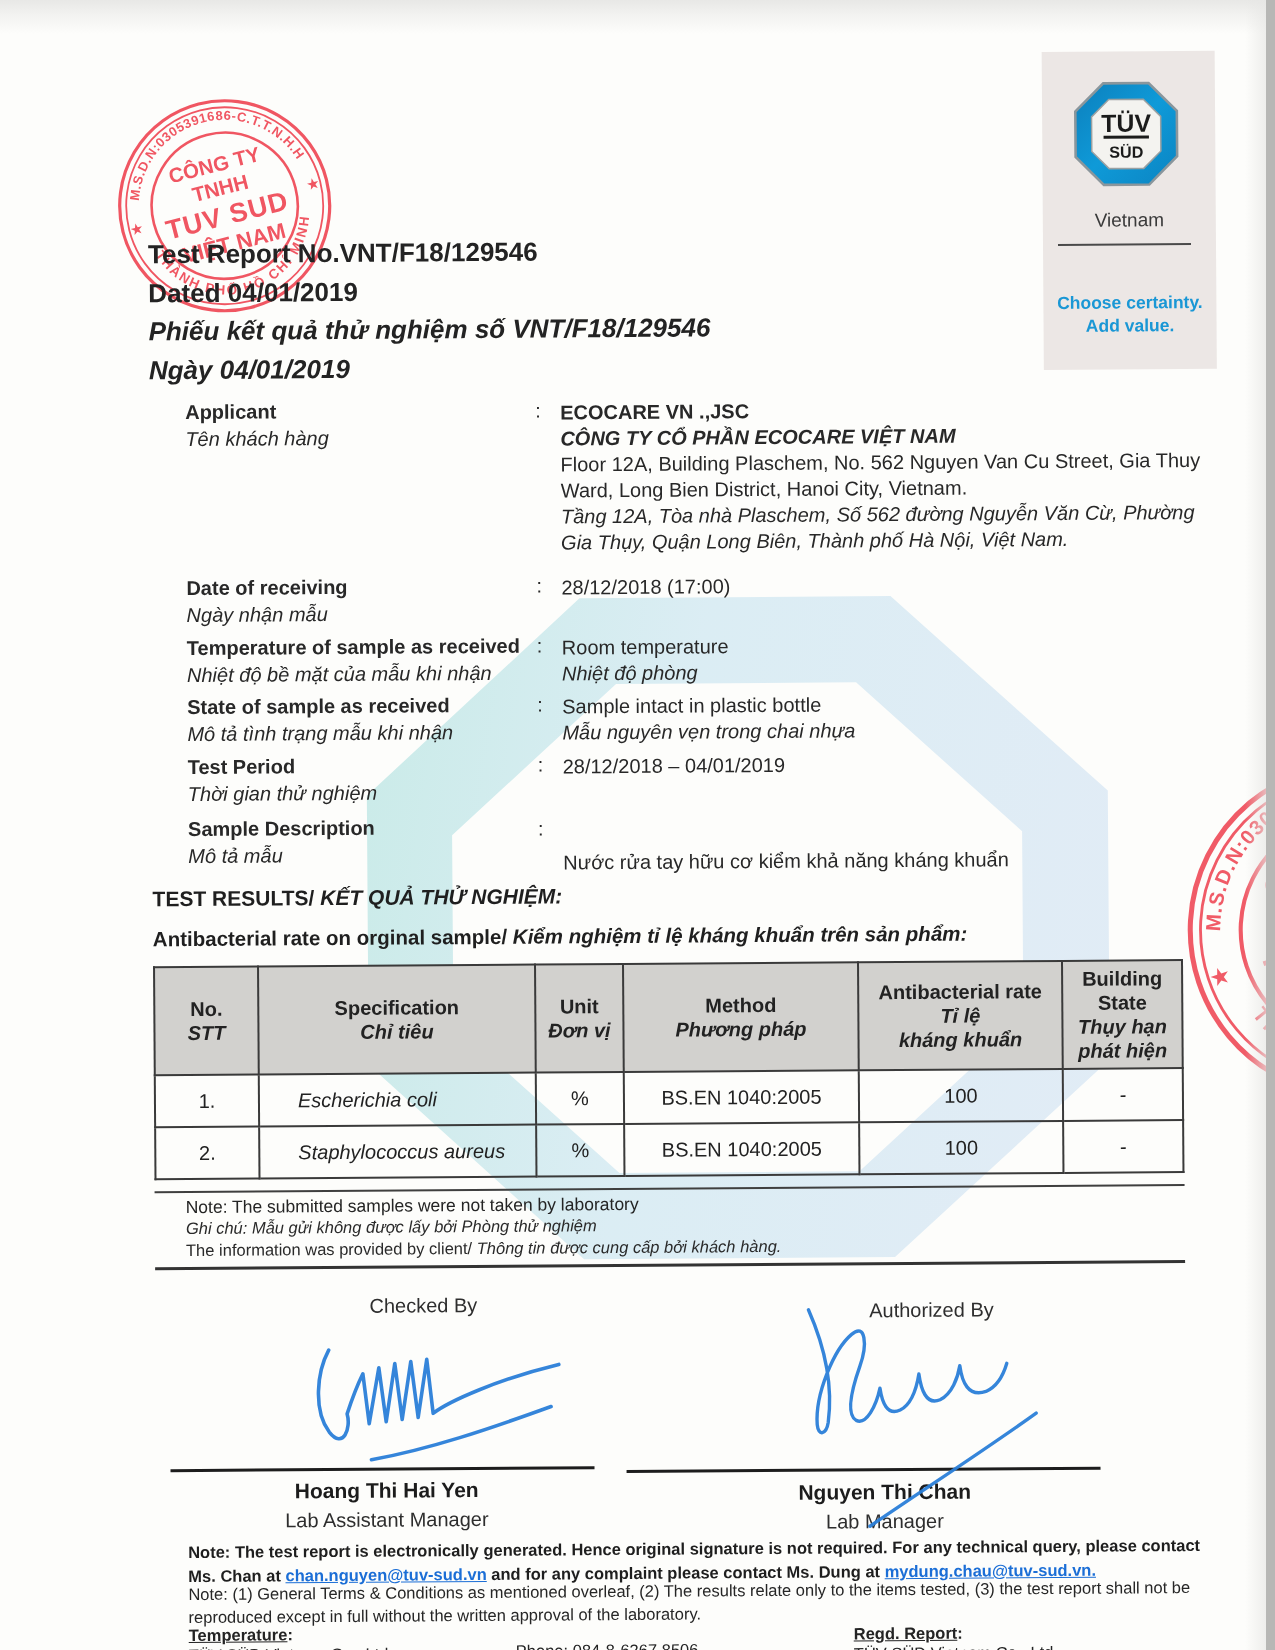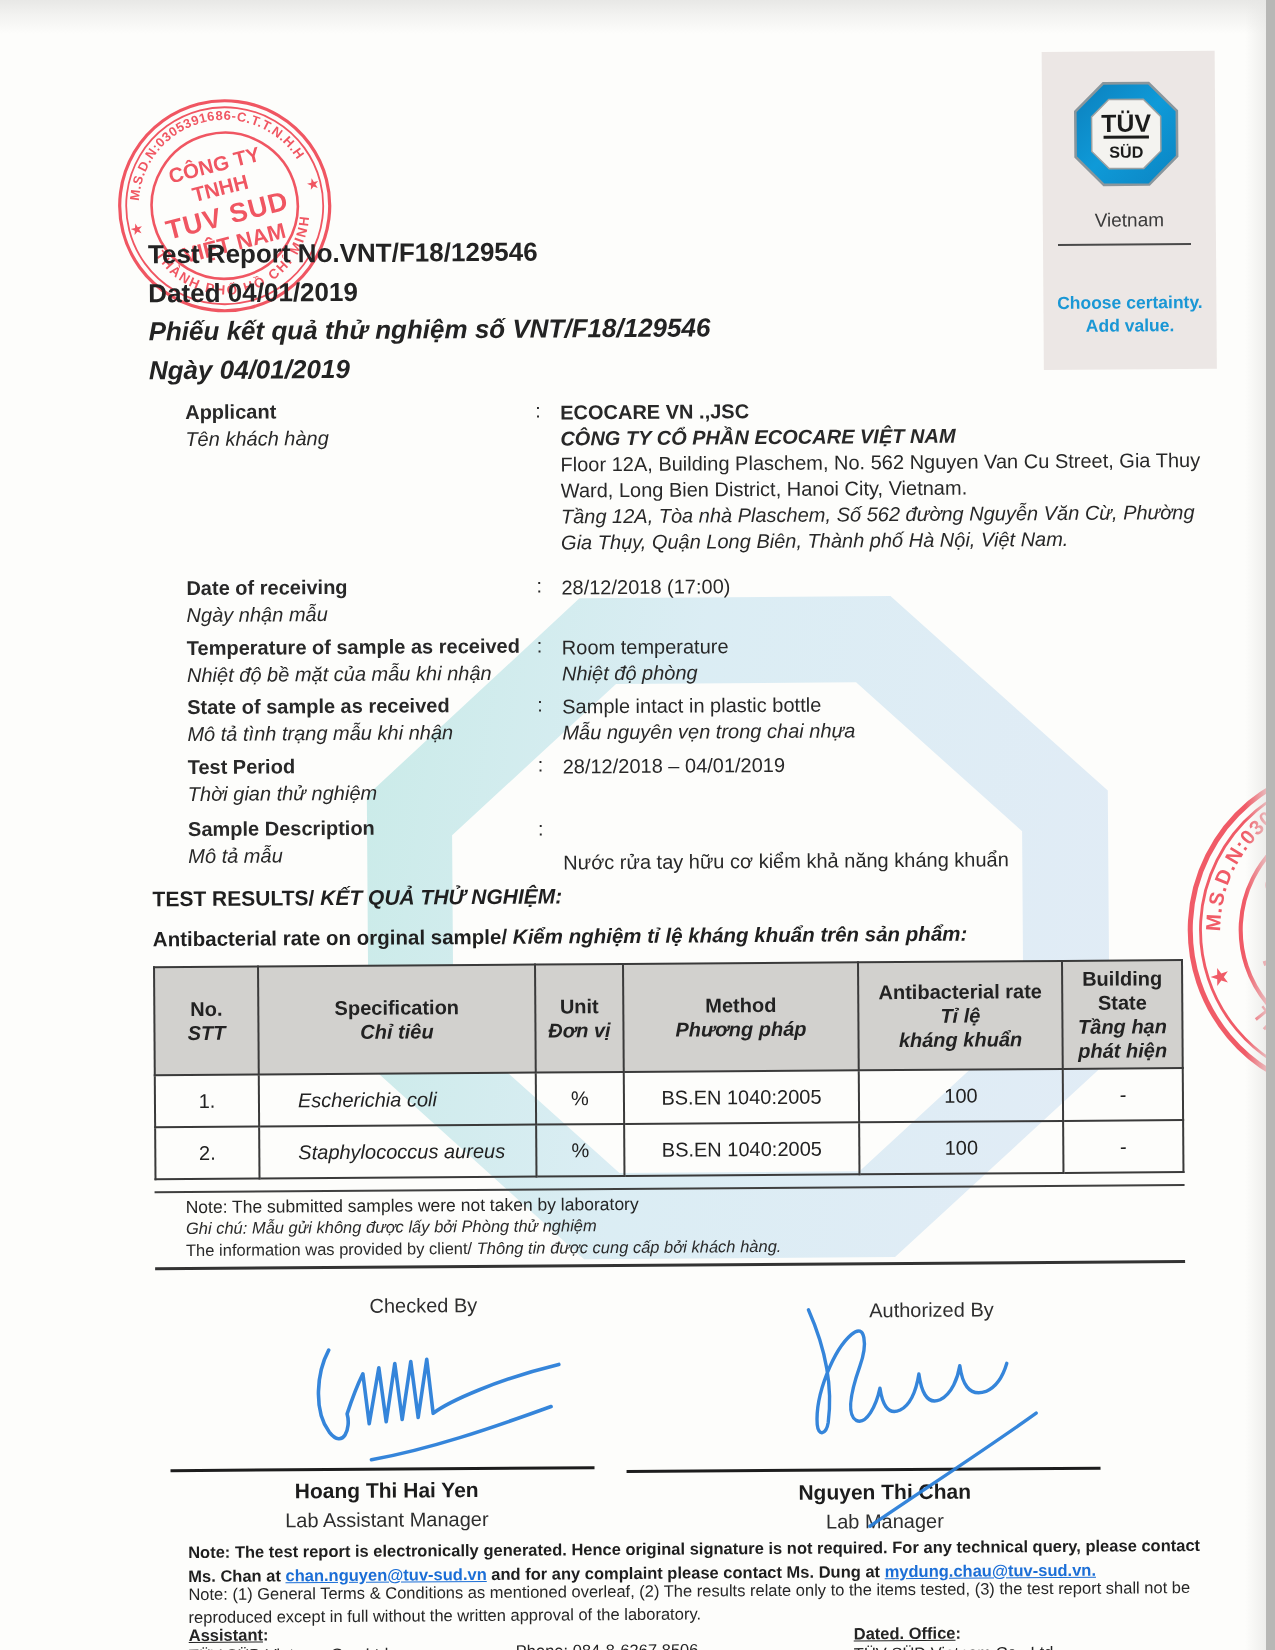--- a/index.html
+++ b/index.html
@@ -261,21 +261,21 @@
               <div class="hdr-vi">Phương pháp</div>
             </th>
             <th>
               <div>Antibacterial rate</div>
               <div class="hdr-vi">Tỉ lệ</div>
               <div class="hdr-vi">kháng khuẩn</div>
             </th>
             <th>
               <div>Building</div>
               <div>State</div>
-              <div class="hdr-vi">Tầng hạn</div>
+              <div class="hdr-vi">Thụy hạn</div>
               <div class="hdr-vi">phát hiện</div>
             </th>
           </tr>
         </thead>
         <tbody>
           <tr>
             <td>1.</td>
             <td class="spec-cell">Escherichia coli</td>
             <td>%</td>
             <td>BS.EN 1040:2005</td>
@@ -323,26 +323,26 @@
       <div class="abs role-l">Lab Assistant Manager</div>
       <div class="abs name-r">Nguyen Thi Chan</div>
       <div class="abs role-r">Lab Manager</div>
 
       <div class="abs fnote1">
         <span>Note: The test report is electronically generated. Hence original signature is not required. For any technical query, please contact Ms. Chan at </span><a class="link">chan.nguyen@tuv-sud.vn</a><span> and for any complaint please contact Ms. Dung at </span><a class="link">mydung.chau@tuv-sud.vn.</a>
       </div>
       <div class="abs fnote2">Note: (1) General Terms &amp; Conditions as mentioned overleaf, (2) The results relate only to the items tested, (3) the test report shall not be reproduced except in full without the written approval of the laboratory.</div>
 
       <div class="abs lab-block">
-        <div class="b"><span class="u">Assistant</span><span>:</span></div>
+        <div class="b"><span class="u">Temperature</span><span>:</span></div>
         <div>TÜV SÜD Vietnam Co., Ltd.</div>
       </div>
       <div class="abs phone-block">Phone: 084-8-6267 8506</div>
       <div class="abs regd-block">
-        <div class="b"><span class="u">Dated. Office</span><span>:</span></div>
+        <div class="b"><span class="u">Regd. Report</span><span>:</span></div>
         <div>TÜV SÜD Vietnam Co., Ltd.</div>
       </div>
     </div>
   </div>
 
   <div class="scan-top"></div>
   <div class="scan-right-soft"></div>
   <div class="scan-right"></div>
 </div>
 

